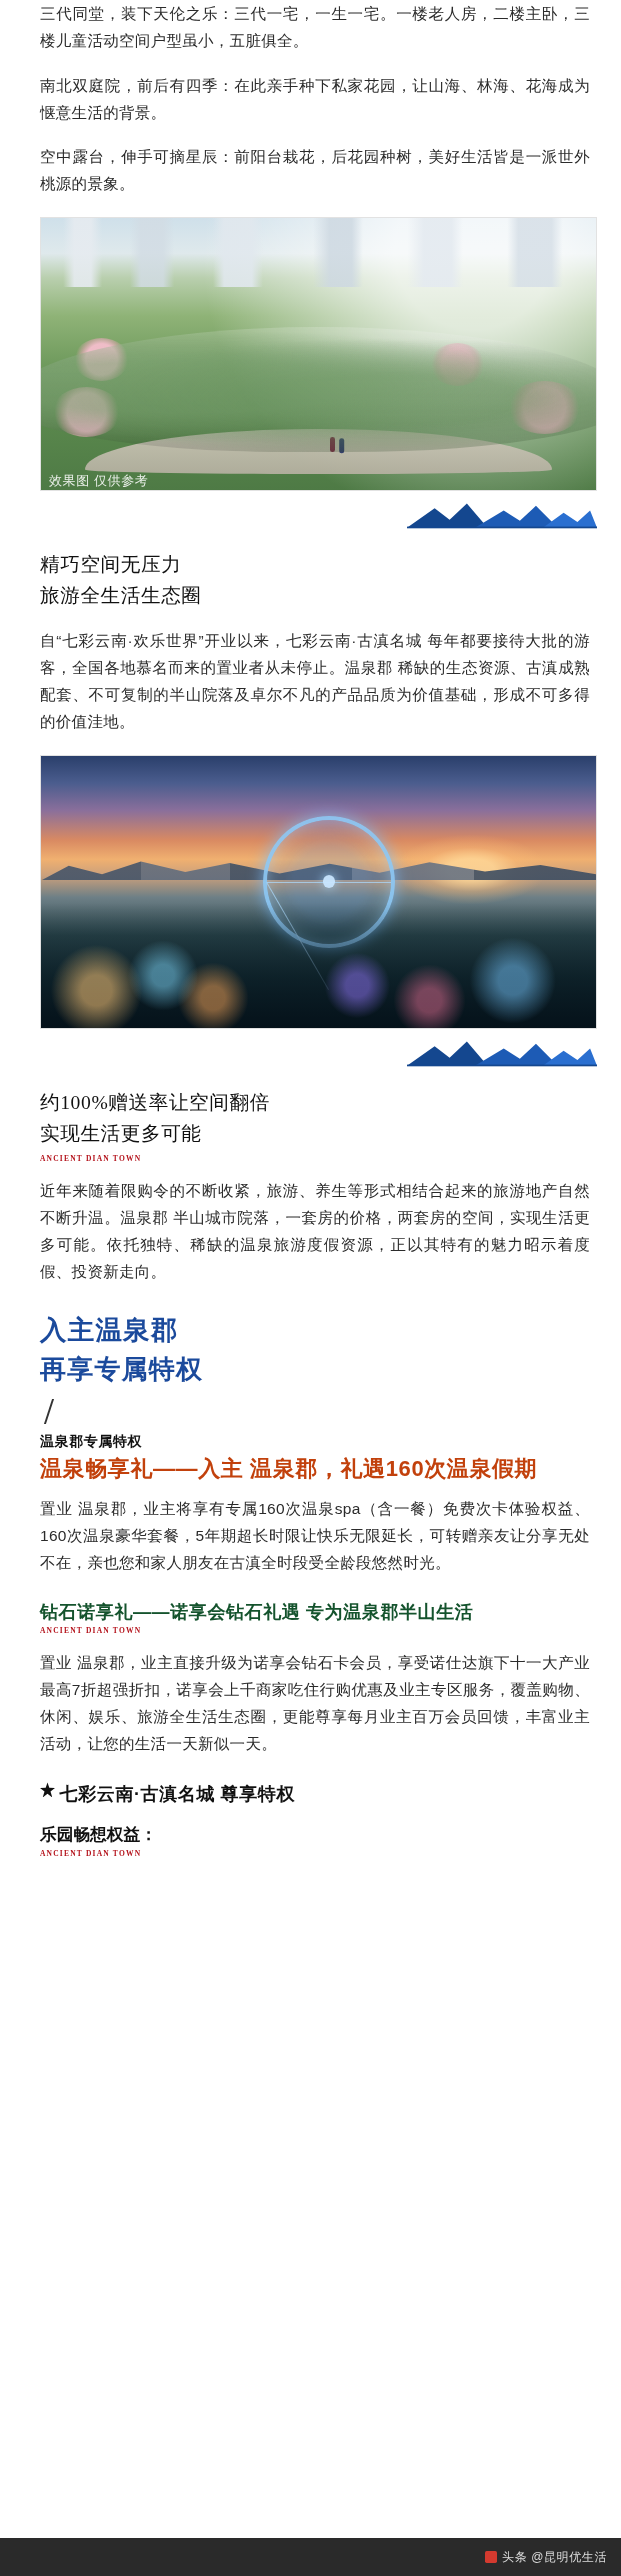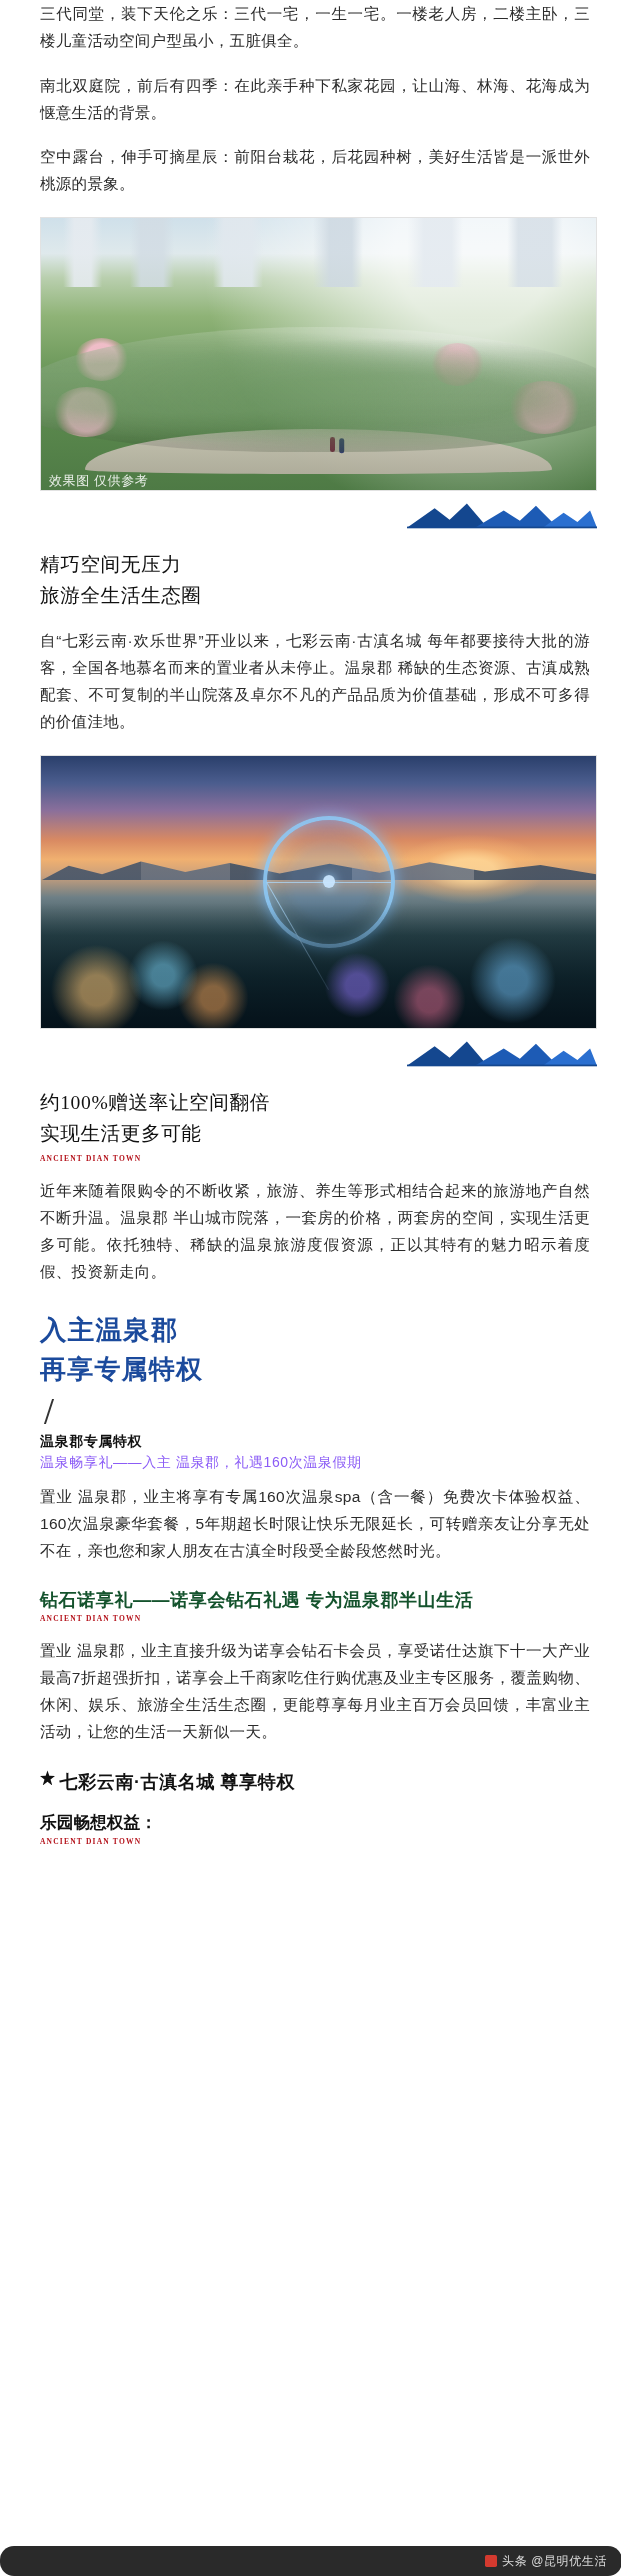--- a/index.html
+++ b/index.html
@@ -178,23 +178,23 @@
 
   .sub-head {
     margin: 0 32px 2.3px 32px;
     font-size: 14px;
     font-weight: 700;
     color: #111;
     letter-spacing: 0.6px;
   }
   .sub-head-2 {
     margin: 0 32px 11.5px 32px;
-    font-size: 14px;
-    font-weight: 400;
-    color: #8b5cf6;
+    font-size: 22px;
+    font-weight: 700;
+    color: #c2410c;
     letter-spacing: 0.6px;
   }
   .section-head {
     margin: 23px 32px 1.2px 32px;
     font-size: 18px;
     font-weight: 700;
     color: #14532d;
     letter-spacing: 0.6px;
   }
   .brand-head {
@@ -215,30 +215,29 @@
     margin: 15px 32px 1.2px 32px;
     font-size: 16.7px;
     font-weight: 700;
     color: #111;
   }
 
   
   .footer-bar {
     position: absolute;
     left: 0; bottom: 0;
-    width: 622px; height: 30px;
+    width: 622px; height: 38px;
     background: #2a2a2a;
     color: #dcdcdc;
     display: flex;
     align-items: center;
     justify-content: flex-end;
     padding-right: 15px;
     font-size: 12px;
     letter-spacing: 0.6px;
-    border-radius: 14px;
   }
   .footer-bar .ft-icon {
     display:inline-block; width:12.7px; height:12.7px; margin-right:4.6px;
     border-radius:1.7px; background:#d43a2f;
   }
 </style>
 </head>
 <body>
 
 <div class="page">

